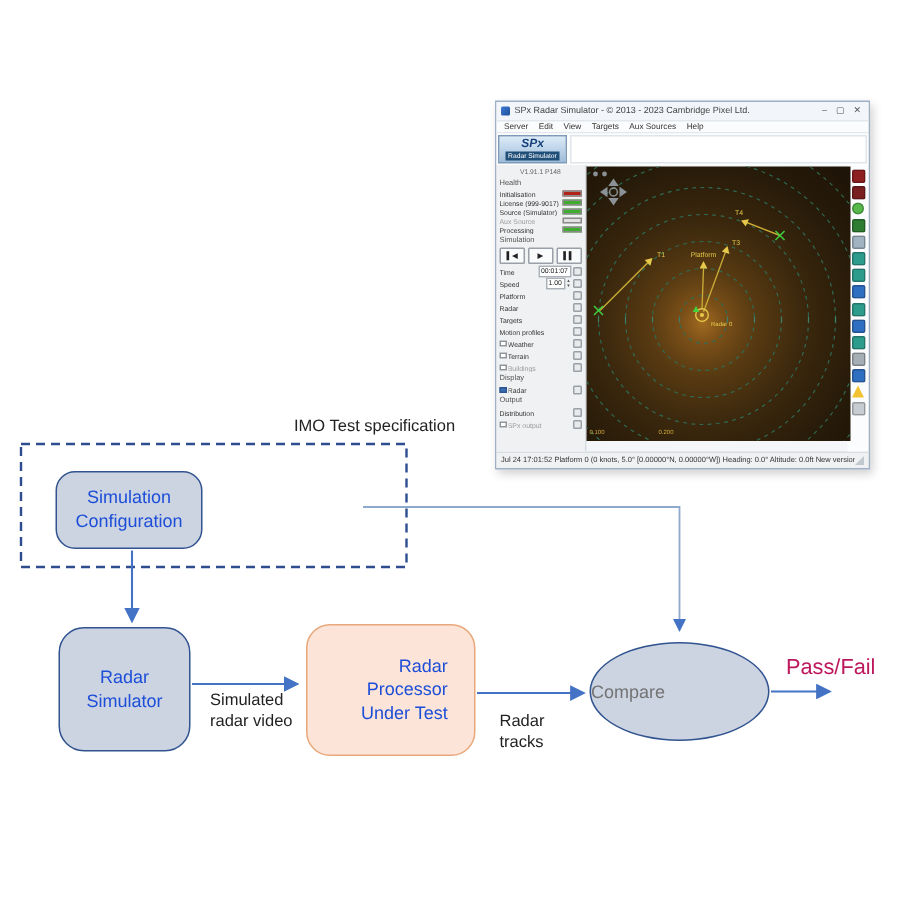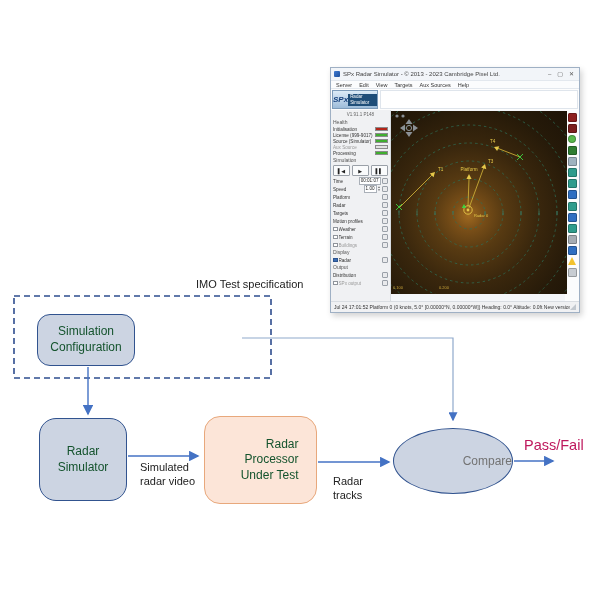--- a/index.html
+++ b/index.html
@@ -12,21 +12,21 @@
   .titlebar { height:12px; background:#f2f5f9; display:flex; align-items:center; padding:0 3px; gap:3px; }
   .appicon { width:6px; height:6px; background:linear-gradient(135deg,#3f7ad1,#1c4f9c); border-radius:1px; flex:0 0 auto; }
   .titletext { font-size:6px; color:#444; white-space:nowrap; overflow:hidden; flex:1; }
   .winbtns { display:flex; gap:6px; padding-right:2px; }
   .winbtn { font-size:6px; color:#555; line-height:6px; }
   .menubar { height:9px; background:#fbfcfd; border-top:1px solid #e3e8ee; border-bottom:1px solid #e3e8ee;
              display:flex; align-items:center; gap:7px; padding:0 5px; }
   .menuitem { font-size:5.5px; color:#333; }
   .logostrip { height:21px; background:#fdfdfd; display:flex; align-items:stretch; padding:1px; gap:2px; }
   .logobox { width:46px; background:linear-gradient(180deg,#dcebf7 0%,#b7cfe6 60%,#9dbcd9 100%);
-             border:1px solid #7e9cba; display:flex; flex-direction:row; justify-content:center; align-items:center; }
+             border:1px solid #7e9cba; display:flex; flex-direction:column; justify-content:center; align-items:center; }
   .logotop { font-size:8px; font-weight:bold; font-style:italic; color:#16407c; line-height:8px; }
   .logobottom { font-size:4.5px; color:#fff; background:#1f4e79; padding:0 2px; line-height:6px; margin-top:1px; }
   .toolarea { flex:1; background:#fff; border:1px solid #dfe5ec; }
 
   .mainrow { display:flex; height:191px; }
   
   .lpanel { width:60px; background:#f0f1f3; border-right:1px solid #d8dce1; padding:1px 2px; overflow:hidden; }
   .version { font-size:4.5px; color:#666; text-align:center; height:8px; line-height:8px; }
   .sect { font-size:5px; color:#555; height:7px; line-height:7px; }
   .prow { display:flex; align-items:center; height:6px; gap:1px; }
@@ -55,24 +55,24 @@
   .ricon.tri { width:0; height:0; border:none; border-left:4.5px solid transparent; border-right:4.5px solid transparent; border-bottom:8px solid #f2c230; border-radius:0; }
 
   .statusbar { height:11px; background:#f0f1f3; border-top:1px solid #d9dde2; display:flex; align-items:center; padding:0 3px; }
   .statustext { font-size:5px; color:#333; white-space:nowrap; overflow:hidden; flex:1; }
   .grip { width:0; height:0; border-left:6px solid transparent; border-bottom:6px solid #c2c8cf; }
 
   
   .fc-label { position:absolute; color:#222; font-size:11px; }
   .fc-box { position:absolute; background:#ccd4e2; border:1.6px solid #31538f; border-radius:13px;
             display:flex; align-items:center; justify-content:center; text-align:center;
-            font-size:12px; color:#14532d; line-height:1.3; }
+            font-size:12px; color:#1d4ed8; line-height:1.3; }
   .fc-box.peach { background:#fce5d8; border-color:#e8a87c; border-radius:16px; }
   .fc-ellipse { position:absolute; background:#ccd4e2; border:1.6px solid #31538f; border-radius:50%;
-                display:flex; align-items:center; justify-content:flex-end; font-size:12px; color:#737373; }
+                display:flex; align-items:center; justify-content:flex-start; font-size:12px; color:#737373; }
   .passfail { position:absolute; font-size:14.5px; color:#be185d; }
   .edge-label { position:absolute; font-size:11px; color:#222; line-height:1.28; }
   svg.overlay { position:absolute; left:0; top:0; pointer-events:none; }
 </style>
 </head>
 <body>
 
 <div id="canvas">
 
   <svg class="overlay" width="601" height="602">

